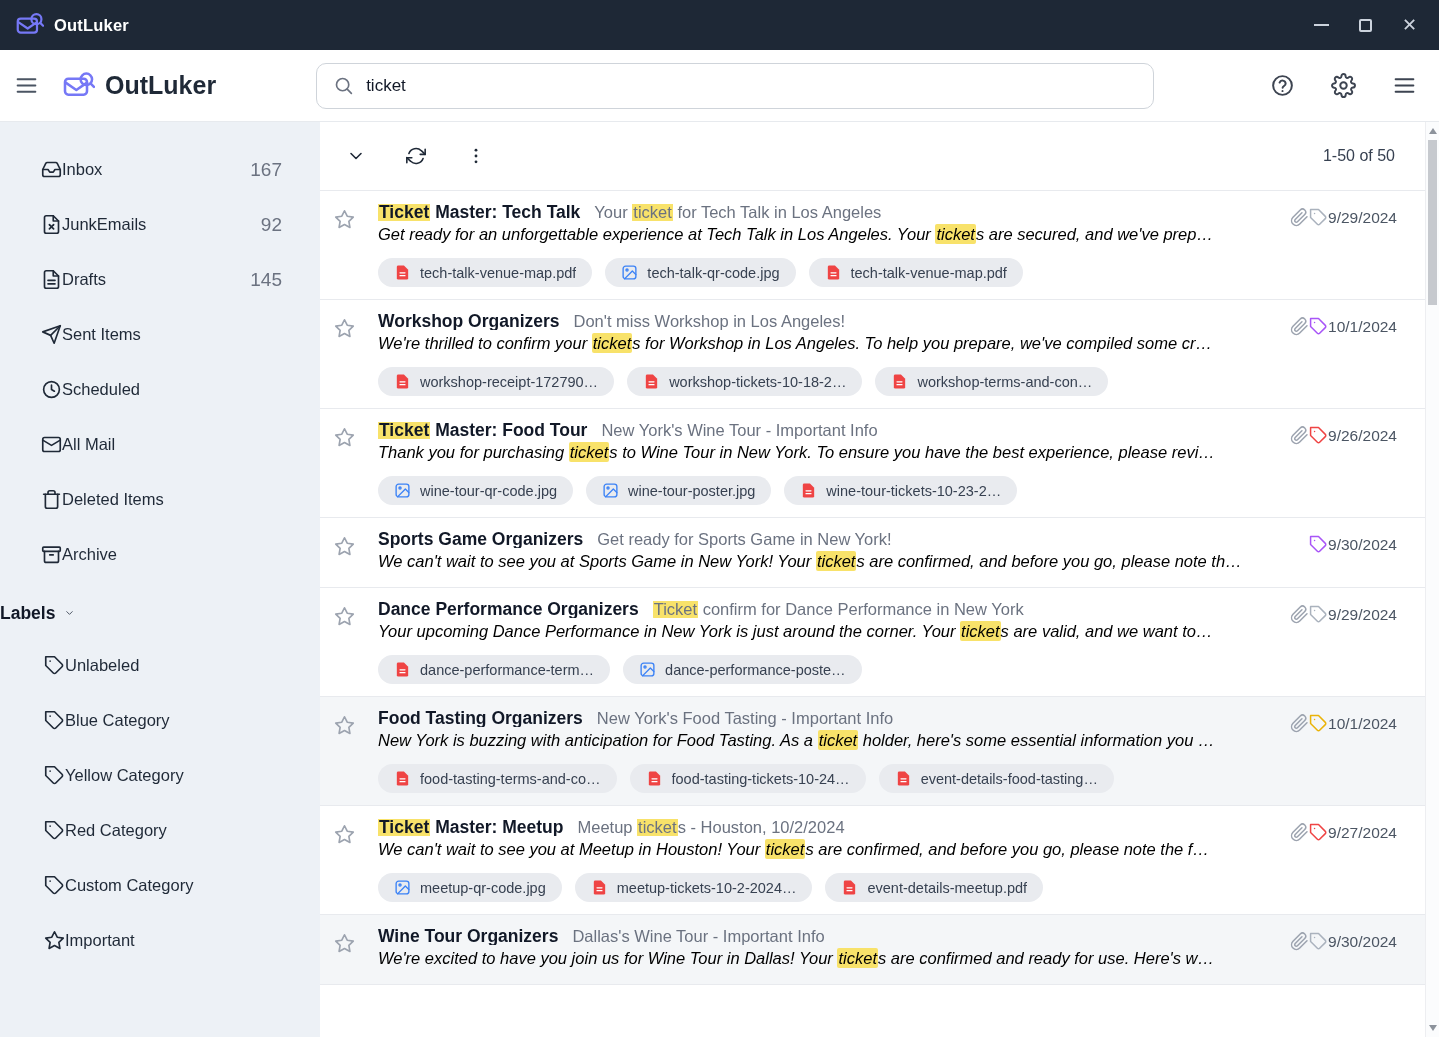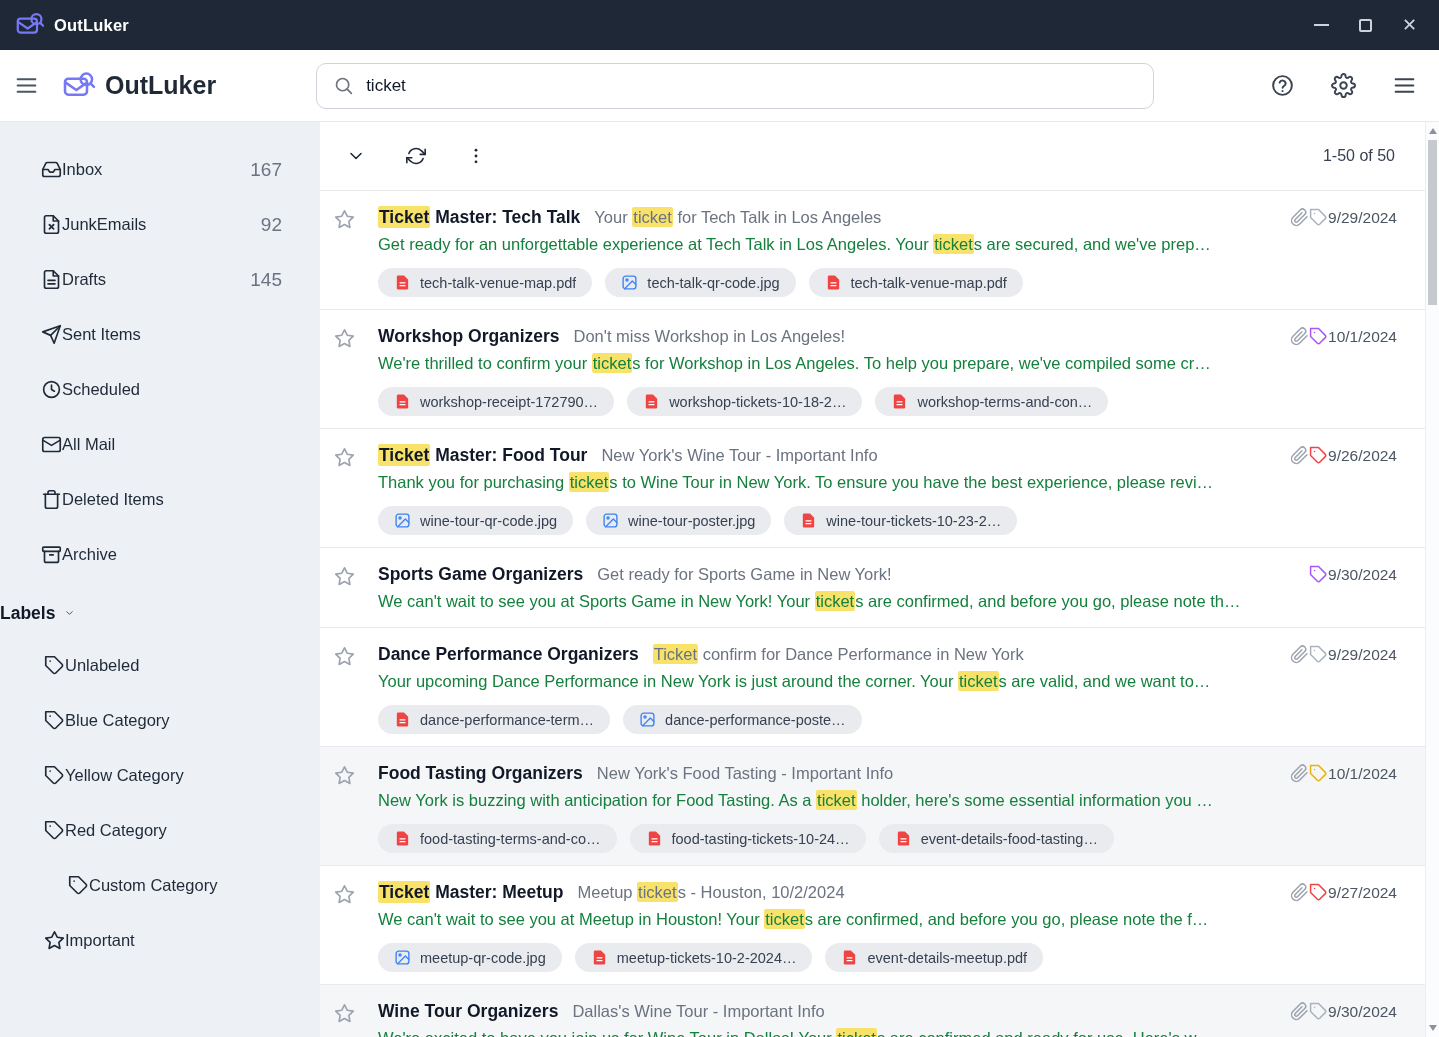--- a/index.html
+++ b/index.html
@@ -52,23 +52,23 @@
   .tb + .tb { margin-left:40px; }
   .range-label { margin-left:auto; font-size:16px; color:#374151; }
 
   .email-list { border-top:1px solid #e8eaee; }
   .email-row { position:relative; display:flex; padding:13px 200px 12px 14px; border-bottom:1px solid #e8eaee;
     background:#fff; cursor:pointer; }
   .email-row.shaded { background:#f4f6f8; }
   .star-col { width:44px; flex:none; padding-top:5px; color:#9ca3af; }
   .star-col svg { width:21px; height:21px; }
   .content { flex:1; min-width:0; }
-  .line1 { white-space:nowrap; overflow:hidden; line-height:27px; font-size:16.5px; color:#6b7280; }
+  .line1 { white-space:nowrap; overflow:hidden; line-height:17px; font-size:16.5px; color:#6b7280; }
   .sender { font-weight:700; color:#111827; font-size:17.5px; margin-right:14px; }
-  .line2 { white-space:nowrap; overflow:hidden; line-height:27px; font-size:16.5px; color:#15803d; }
+  .line2 { white-space:nowrap; overflow:hidden; line-height:27px; font-size:16.5px; color:#000000;font-style:italic; }
   mark { background:#f8e26a; color:inherit; padding:1px 1px; border-radius:2px; }
   .att-row { display:flex; gap:13px; margin-top:10px; }
   .chip { display:flex; align-items:center; gap:9px; background:#e9ebef; border-radius:999px;
     padding:6px 16px; font-size:14.5px; color:#374151; max-width:255px; cursor:pointer; }
   .chip span { white-space:nowrap; overflow:hidden; }
   .chip svg { width:17px; height:17px; flex:none; }
   .ic-pdf { color:#ef4444; }
   .ic-img { color:#3b82f6; }
   .meta { position:absolute; top:17px; right:42px; display:flex; align-items:center; }
   .meta svg { width:19px; height:19px; }
@@ -291,21 +291,21 @@
         </div>
         <div class="nav-item" style="padding-left: 44px;">
           <span style="display: inline-flex; width: 21px; height: 21px; flex: 0 0 auto; color: rgb(239, 68, 68);">
             <svg viewBox="0 0 24 24" fill="none" stroke="currentColor" stroke-width="1.9" stroke-linecap="round" stroke-linejoin="round" style="width:100%;height:100%;display:block">
               <path d="M20.59 13.41l-7.17 7.17a2 2 0 0 1-2.83 0L2 12V2h10l8.59 8.59a2 2 0 0 1 0 2.83z"></path>
               <line x1="7" y1="7" x2="7.01" y2="7"></line>
             </svg>
           </span>
           <span>Red Category</span>
         </div>
-        <div class="nav-item" style="padding-left: 68px;">
+        <div class="nav-item" style="padding-left: 44px;">
           <span style="display: inline-flex; width: 21px; height: 21px; flex: 0 0 auto; color: rgb(168, 85, 247);">
             <svg viewBox="0 0 24 24" fill="none" stroke="currentColor" stroke-width="1.9" stroke-linecap="round" stroke-linejoin="round" style="width:100%;height:100%;display:block">
               <path d="M20.59 13.41l-7.17 7.17a2 2 0 0 1-2.83 0L2 12V2h10l8.59 8.59a2 2 0 0 1 0 2.83z"></path>
               <line x1="7" y1="7" x2="7.01" y2="7"></line>
             </svg>
           </span>
           <span>Custom Category</span>
         </div>
         <div class="nav-item" style="padding-left: 44px;">
           <span style="display: inline-flex; width: 21px; height: 21px; flex: 0 0 auto; color: rgb(249, 115, 22);">

